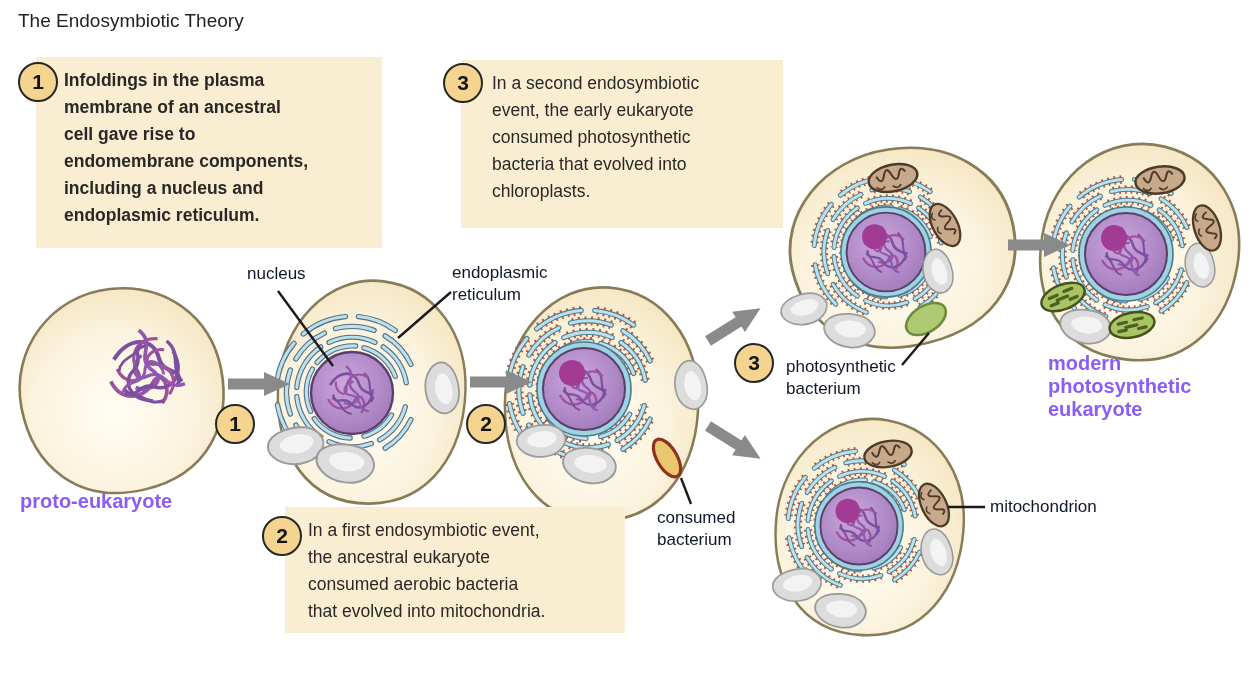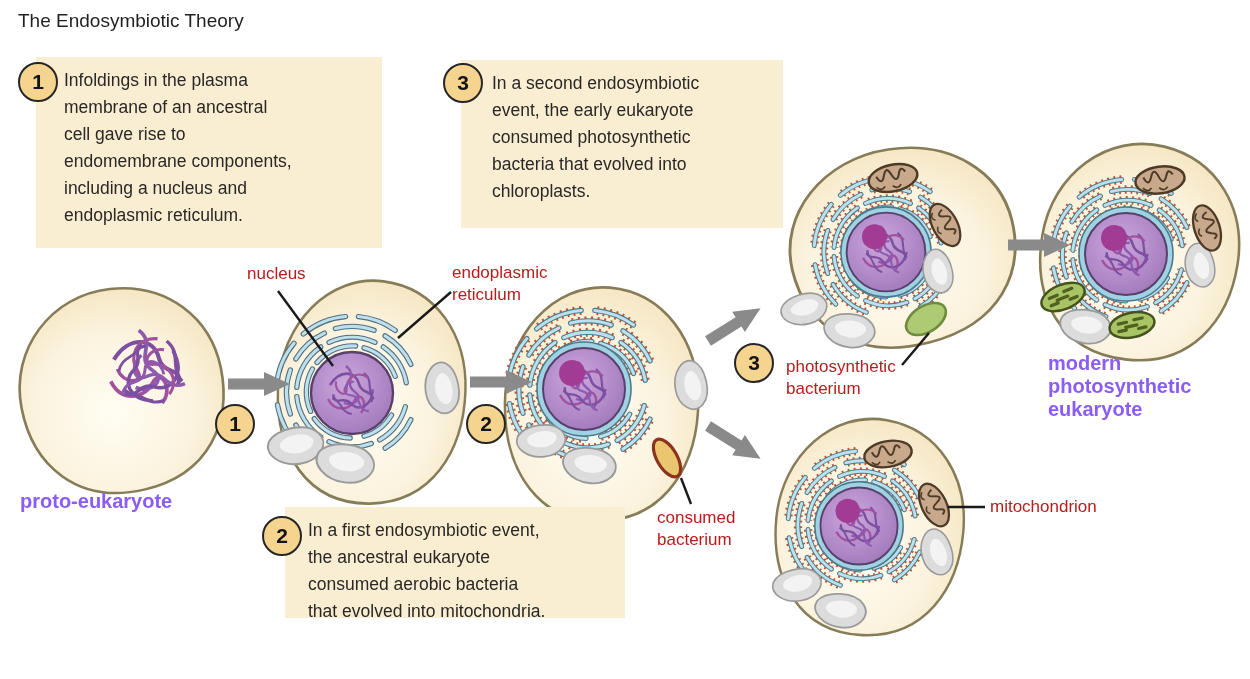--- a/index.html
+++ b/index.html
@@ -2,27 +2,27 @@
 <html><head>
 <meta charset="utf-8">
 <style>
   html,body{margin:0;padding:0;background:#ffffff;}
   .stage{position:relative;width:1250px;height:679px;background:#ffffff;overflow:hidden;
          font-family:"Liberation Sans", sans-serif;}
   svg.layer{position:absolute;left:0;top:0;width:1250px;height:679px;}
   .title{position:absolute;left:18px;top:10px;font-size:19px;font-weight:normal;color:#221f1f;}
   .callout{position:absolute;background:#FAEED2;color:#2a2726;font-size:17.5px;line-height:27px;
            white-space:pre-line;box-sizing:border-box;}
-  #box1{left:36px;top:57px;width:346px;height:191px;padding:10px 16px 10px 28px;}
+  #box1{left:36px;top:57px;width:346px;height:191px;padding:10px 16px 10px 28px;font-weight:bold;}
   #box3{left:461px;top:60px;width:322px;height:168px;padding:10px 14px 13px 31px;}
-  #box2{left:285px;top:507px;width:340px;height:111px;padding:10px 12px 10px 23px;}
+  #box2{left:285px;top:507px;width:340px;height:126px;padding:10px 12px 10px 23px;}
   .marker{position:absolute;width:40px;height:40px;border-radius:50%;background:#F4D48F;
           border:2.6px solid #262626;box-sizing:border-box;display:flex;align-items:center;
           justify-content:center;font-weight:bold;font-size:21px;color:#141414;z-index:5;}
-  .lbl{position:absolute;font-size:17px;line-height:21.5px;color:#b91c1c;white-space:pre-line;}
+  .lbl{position:absolute;font-size:17px;line-height:21.5px;color:#0f172a;white-space:pre-line;}
   .lbl-b{position:absolute;font-size:20px;line-height:23px;font-weight:bold;color:#8b5cf6;
          white-space:pre-line;}
 </style>
 </head>
 <body>
 
 <div class="stage">
 
   <svg class="layer" viewBox="0 0 1250 679">
     <defs>

